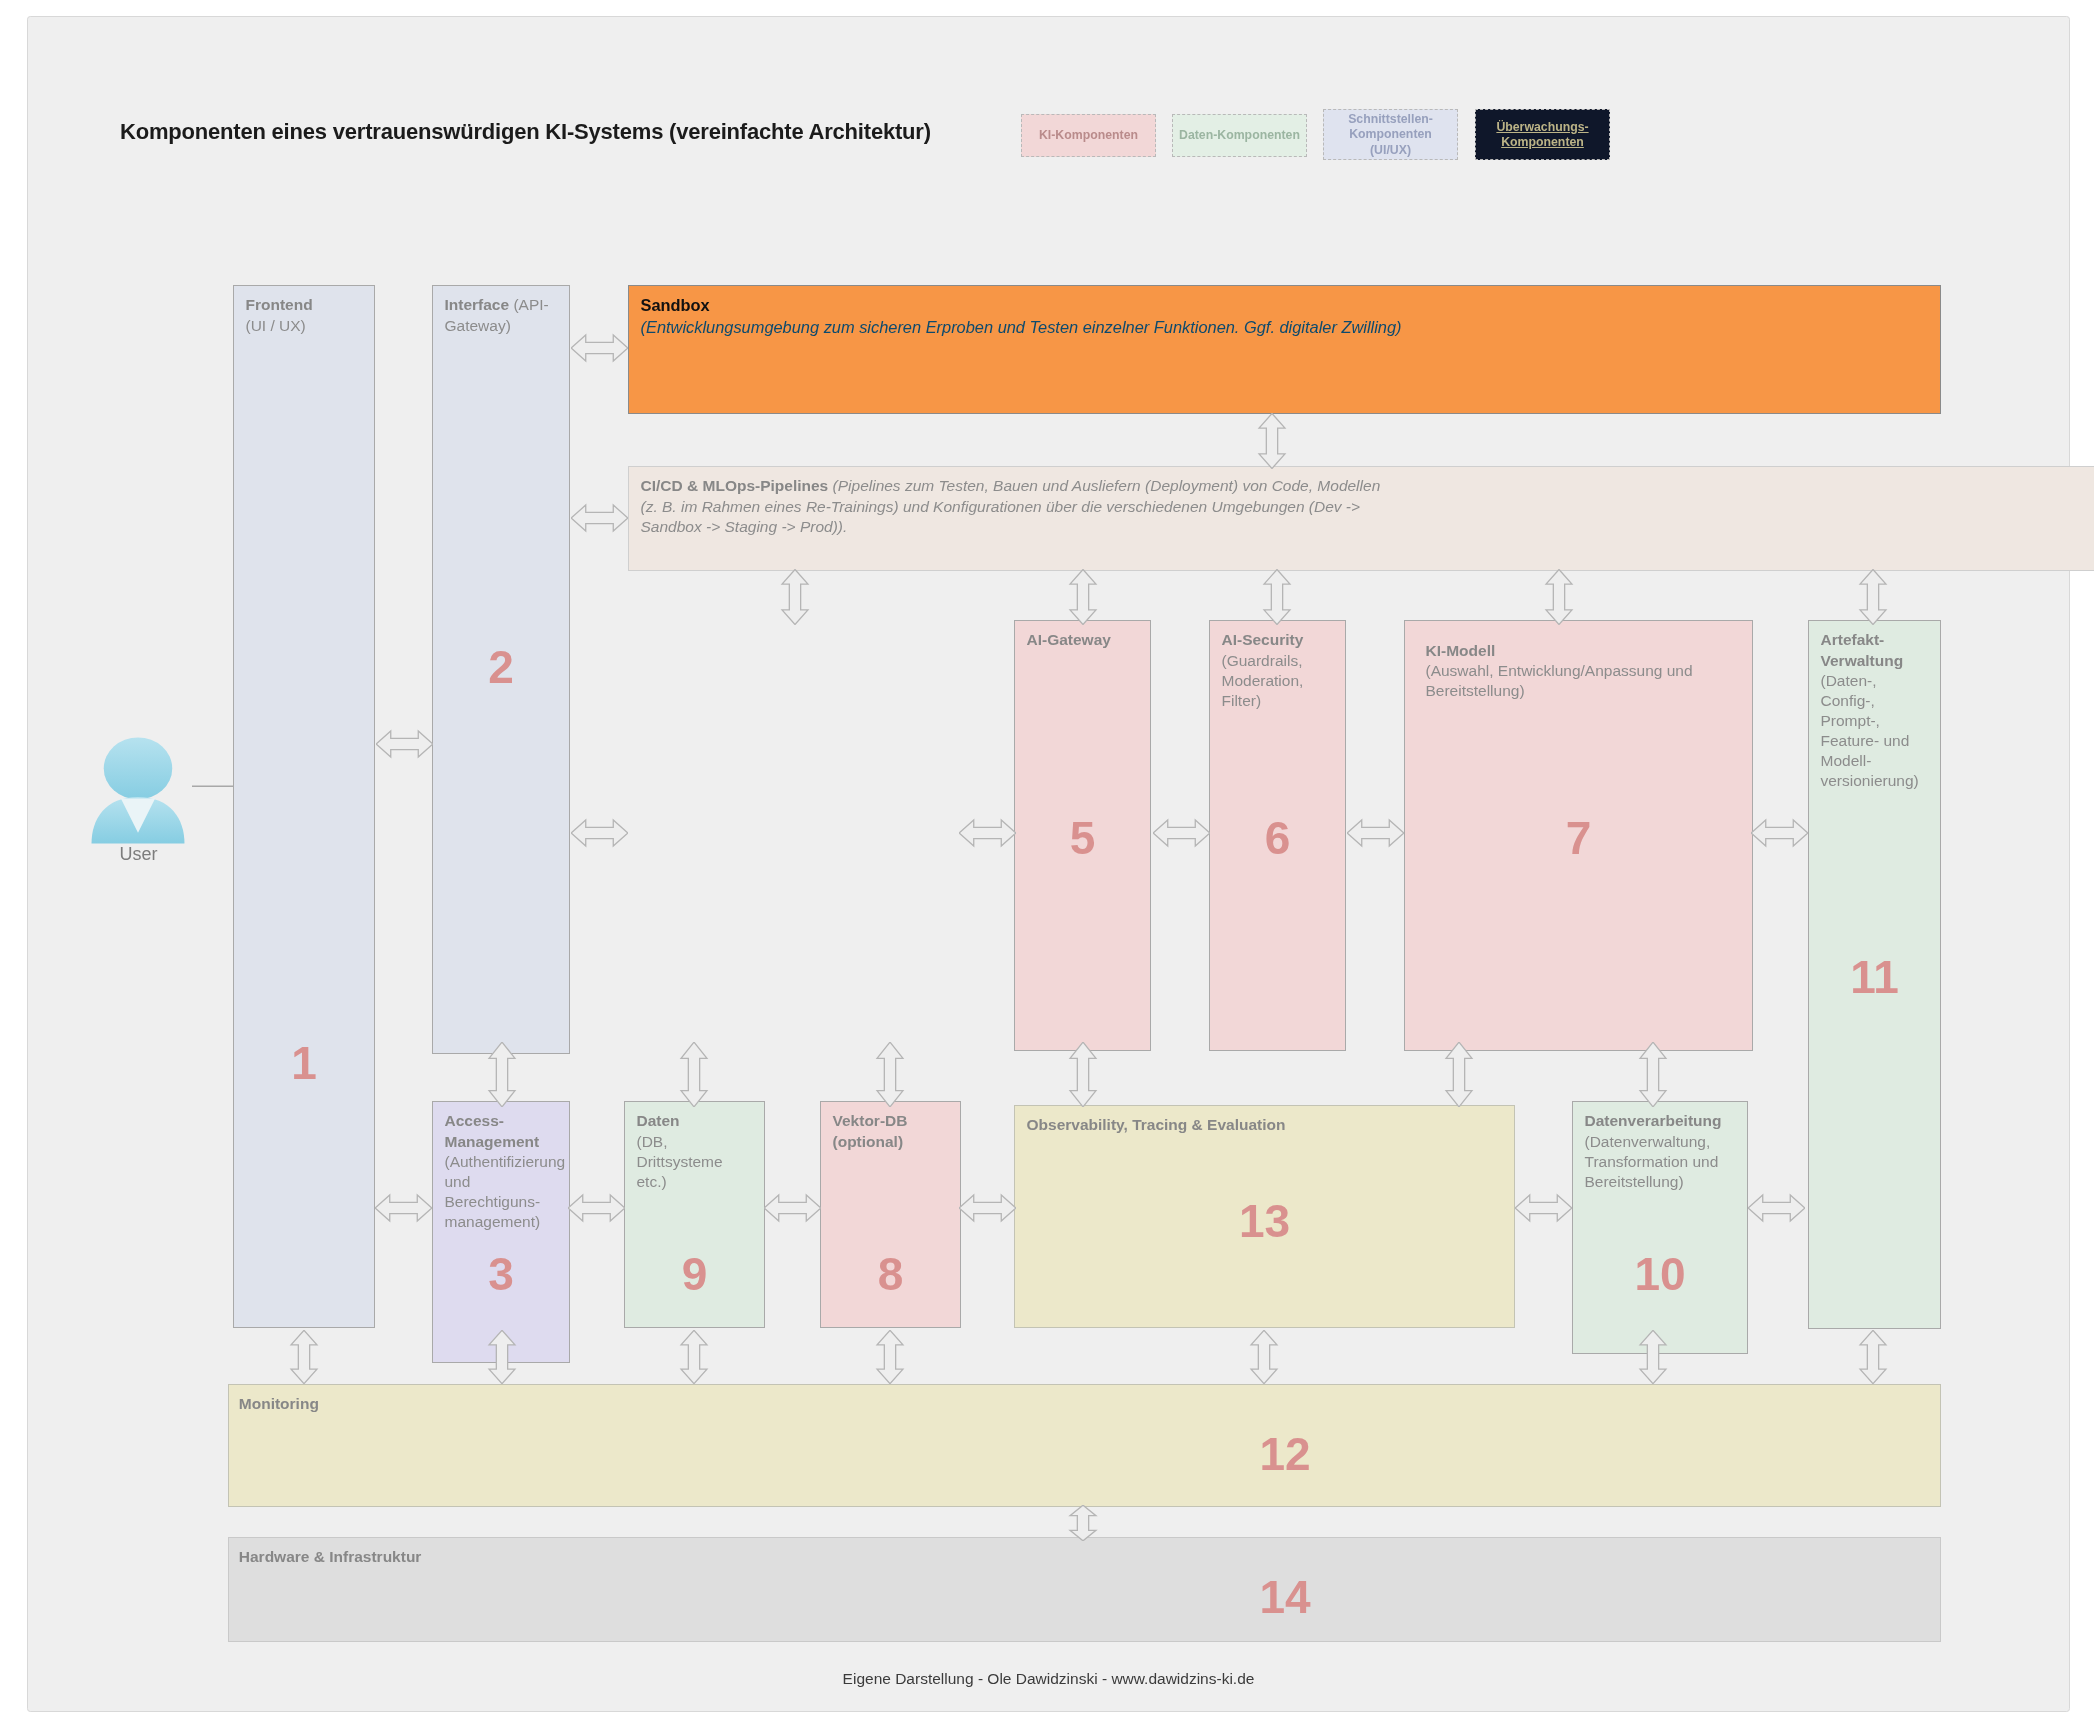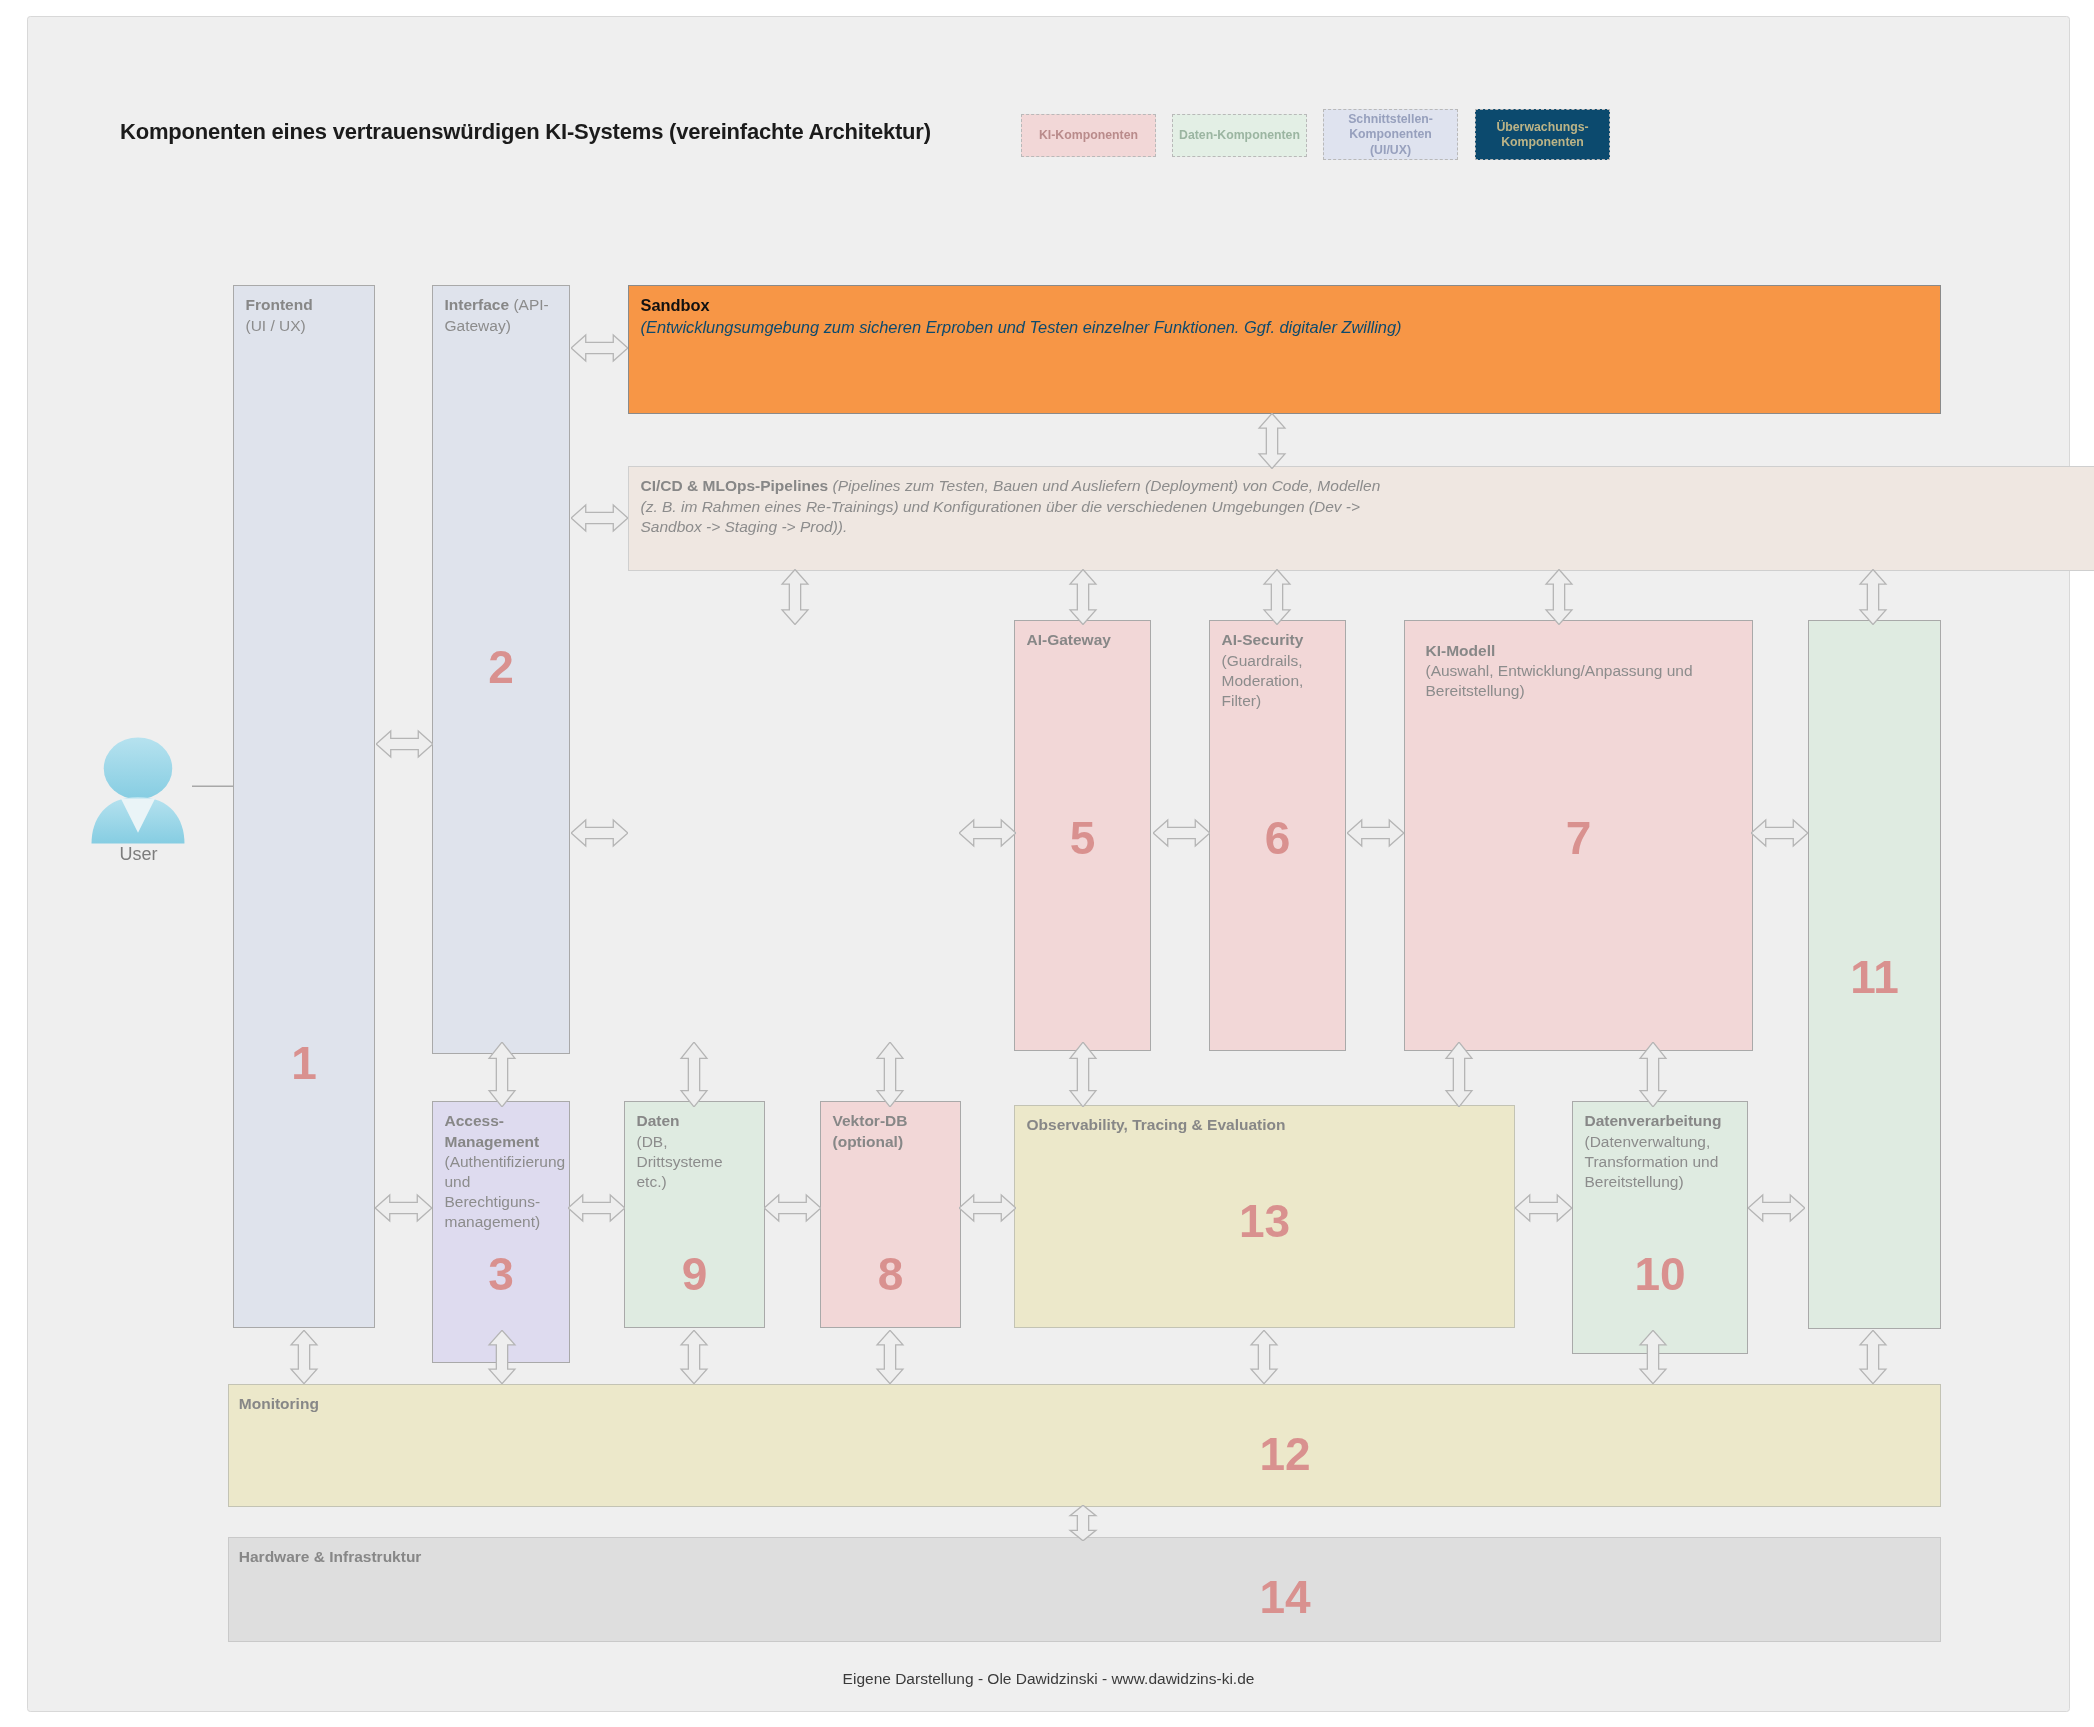--- a/index.html
+++ b/index.html
@@ -66,21 +66,21 @@
   .c-iface2  {background:#dedbef;}   
   .c-watch   {background:#ece8ca;}   
   .c-logic   {background:#eceddd;}   
   .c-pipe    {background:#efe7e1;}   
   .c-sandbox {background:#f79646;}
   .c-hw      {background:#dedede;}
 
   .legend-ai{background:#f2d7d7;color:#b98b8b;}
   .legend-data{background:#e3efe5;color:#9bb5a1;}
   .legend-iface{background:#dfe3ef;color:#97a0bd;}
-  .legend-watch{background:#0c4a6e;color:#bcb487;}
+  .legend-watch{background:#0f172a;color:#bcb487;text-decoration:underline;}
 
   
   .arrow{position:absolute;}
   .arrow svg{display:block;}
 
   
   #user-label{
     font-size:18px;color:#7d7d7d;text-align:center;width:98px;
   }
   #footer{
@@ -185,20 +185,24 @@
 
   <div class="abs box c-ai" style="left:1376px;top:603px;width:349px;height:431px;">
     <div class="hdr" style="left:20.5px;top:19.6px;">
       <b>KI-Modell</b><br>
       <span>(Auswahl, Entwicklung/Anpassung und Bereitstellung)</span>
     </div>
     <div class="num" style="left:50%;top:217px;">7</div>
   </div>
 
   <div class="abs box c-data" style="left:1780px;top:603px;width:133px;height:709px;">
+    <div class="hdr">
+      <b>Artefakt-Verwaltung</b><br>
+      <span>(Daten-, Config-, Prompt-, Feature- und Modell-versionierung)</span>
+    </div>
     <div class="num" style="left:50%;top:356px;">11</div>
   </div>
 
   <div class="abs box c-iface2" style="left:404px;top:1084px;width:138px;height:262px;">
     <div class="hdr">
       <b>Access-Management</b><br>
       <span>(Authentifizierung und Berechtiguns-management)</span>
     </div>
     <div class="num" style="left:50%;top:172px;">3</div>
   </div>

